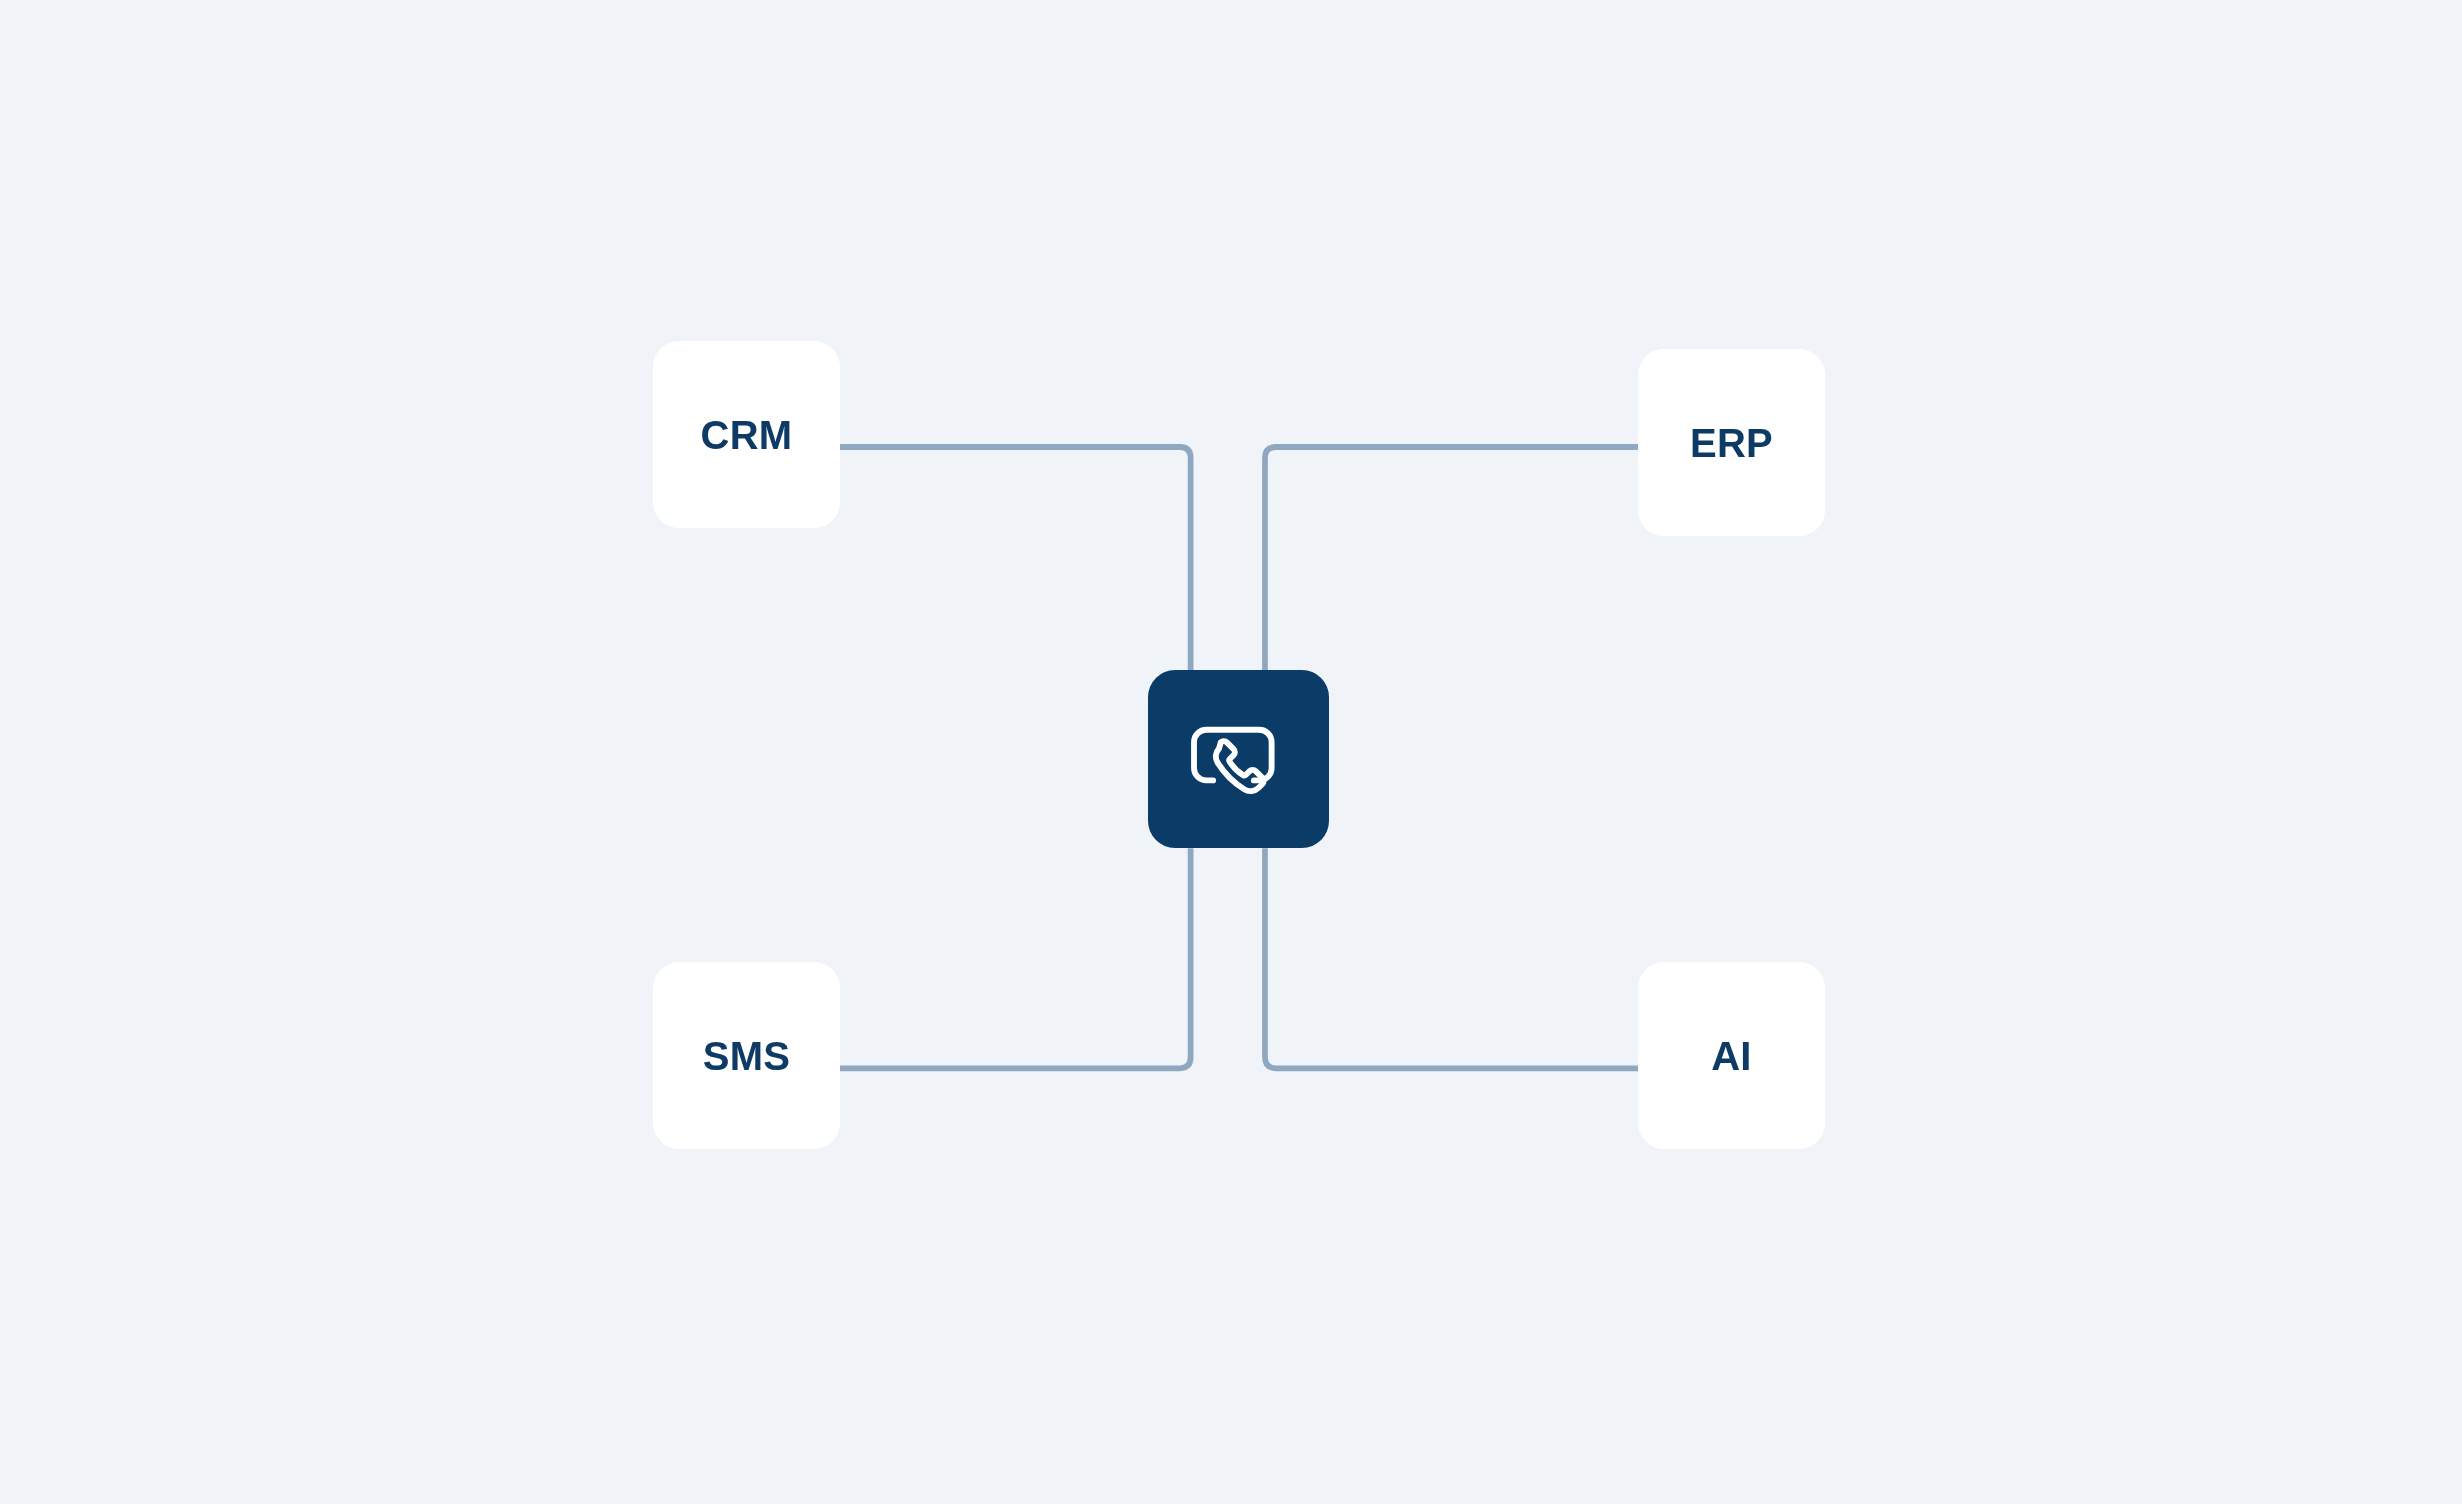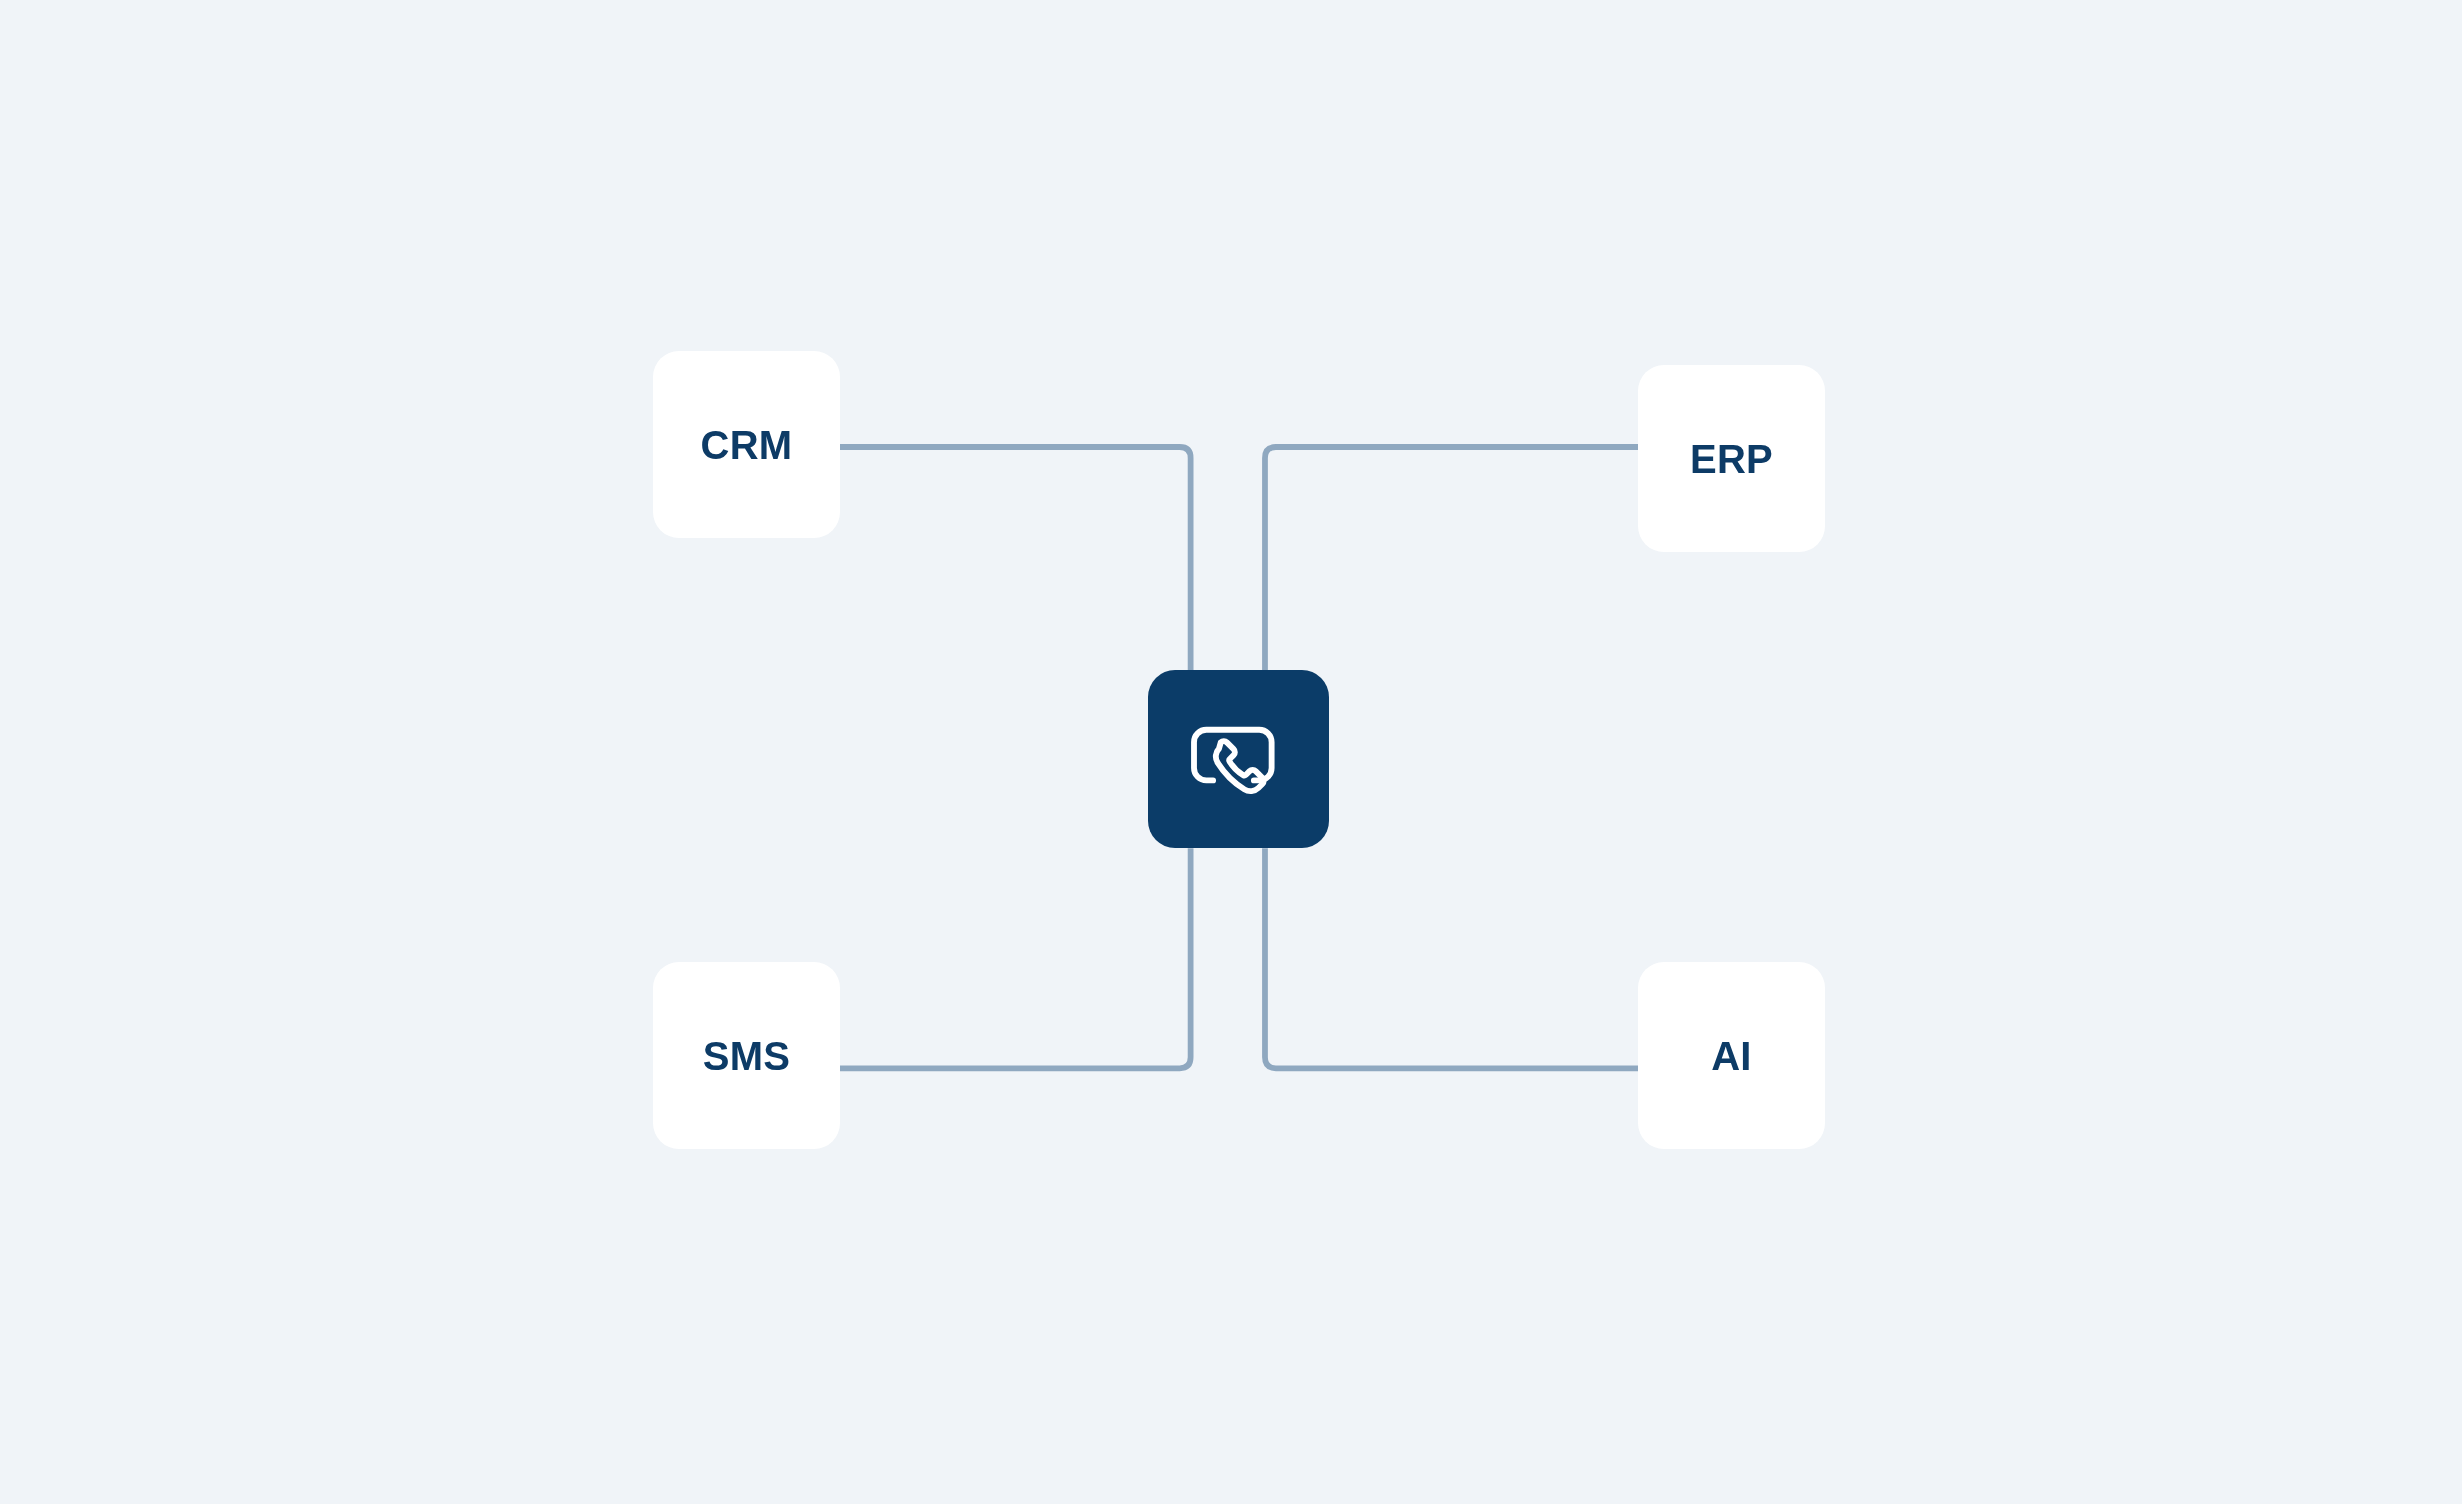--- a/index.html
+++ b/index.html
@@ -36,22 +36,22 @@
     justify-content: center;
   }
   .node-label {
     font-size: 40px;
     font-weight: bold;
     color: #0D3B66;
     letter-spacing: 0.3px;
     line-height: 1;
     user-select: none;
   }
-  #node-crm { left: 653px; top: 351px; }
-  #node-erp { left: 1638px; top: 349px; margin-top: 16px; }
+  #node-crm { left: 653px; top: 341px; }
+  #node-erp { left: 1638px; top: 349px; }
   #node-sms { left: 653px; top: 962px; align-items: center; }
   #node-ai  { left: 1638px; top: 962px; }
 
   #hub {
     position: absolute;
     left: 1148px;
     top: 670px;
     width: 181px;
     height: 178px;
     background: #0B3C68;

